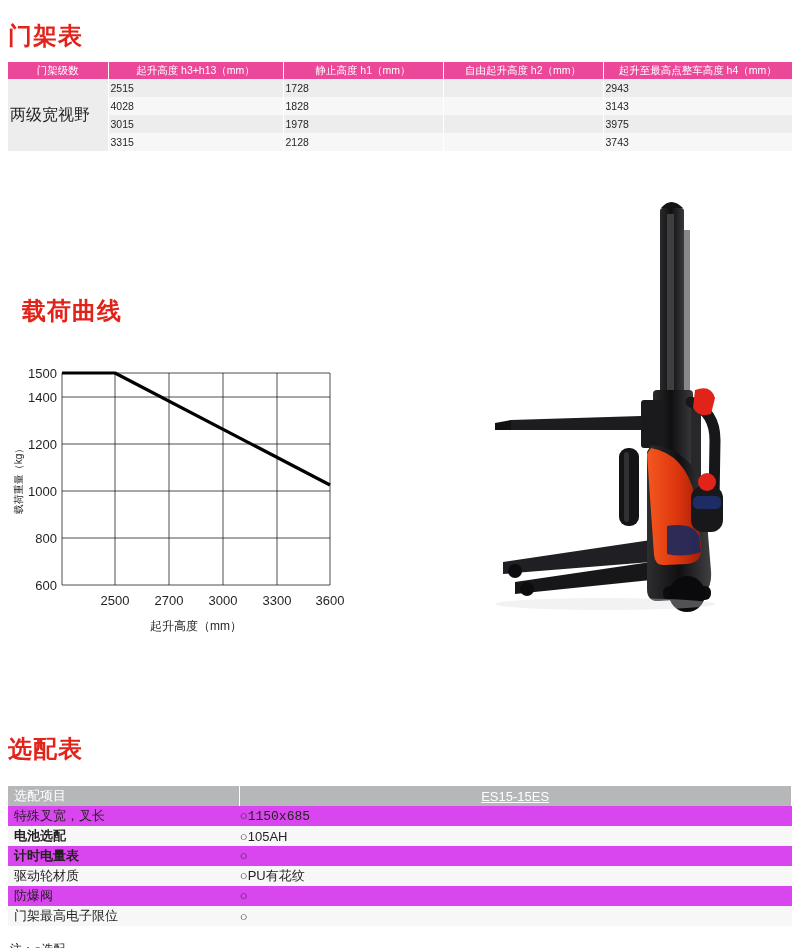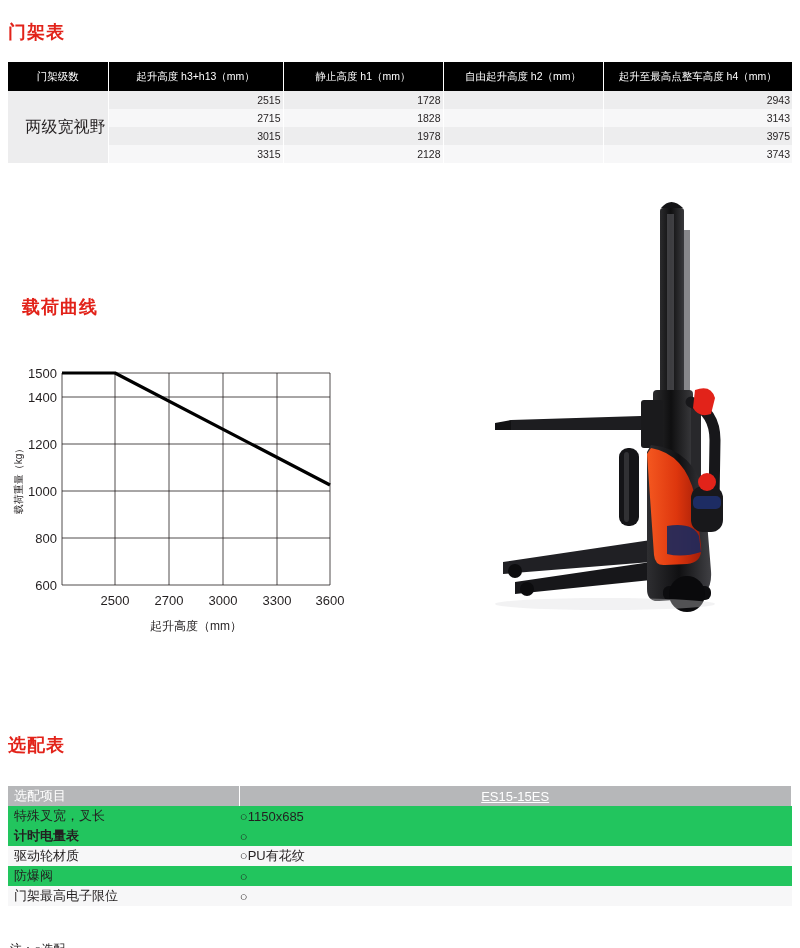--- a/index.html
+++ b/index.html
@@ -8,48 +8,48 @@
     width: 800px; height: 948px;
     background: #ffffff;
     font-family: "Liberation Sans", sans-serif;
     color: #231f20;
   }
   .page { position: relative; width: 800px; height: 948px; overflow: hidden; }
 
   
   .section-title {
     color: #e2231a;
-    font-size: 18px;
+    font-size: 24px;
     font-weight: bold;
     letter-spacing: 1px;
   }
   #mast-title { position: absolute; left: 8px; top: 20px; }
   #load-title { position: absolute; left: 22px; top: 295px; }
   #option-title { position: absolute; left: 8px; top: 733px; }
 
   
   #mast-table {
     position: absolute; left: 8px; top: 62px;
     width: 784px;
     border-collapse: collapse;
     font-size: 10.5px;
   }
   #mast-table th {
-    background: #000000;
+    background: #ec4899;
     color: #ffffff;
     font-weight: normal;
-    height: 29px;
+    height: 17px;
     text-align: center;
     border-right: 1px solid #ffffff;
     padding: 0 2px;
   }
   #mast-table th:last-child { border-right: none; }
   #mast-table td {
     height: 18px;
-    text-align: right;
+    text-align: left;
     border-right: 1px solid #ffffff;
     padding: 0 2px;
     color: #231f20;
   }
   #mast-table td:last-child { border-right: none; }
   #mast-table tr.odd td { background: #ededee; }
   #mast-table tr.even td { background: #f7f7f8; }
   #mast-table td.series {
     background: #f7f7f8;
     border-right: 1px solid #ffffff;
@@ -93,21 +93,21 @@
     padding-left: 6px;
     border-right: 1px solid #ffffff;
   }
   #option-table th.model-head { text-align: center; padding-left: 0; text-decoration: underline; }
   #option-table td {
     height: 17px;
     padding-left: 6px;
     color: #231f20;
   }
   #option-table td.val { text-align: left; padding-left: 0; }
-  #option-table tr.odd td { background: #22c55e; }
+  #option-table tr.odd td { background: #d946ef; font-family: Liberation Mono, monospace; }
   #option-table tr.even td { background: #f7f7f8; }
   #option-table td.bold { font-weight: bold; }
   .opt-col-name { width: 232px; }
   .opt-col-val { width: 552px; }
 
   #option-note {
     position: absolute; left: 10px; top: 941px;
     font-size: 12px; color: #231f20;
   }
 </style>
@@ -137,21 +137,21 @@
     </thead>
     <tbody>
       <tr class="odd">
         <td class="series" rowspan="4">两级宽视野</td>
         <td>2515</td>
         <td>1728</td>
         <td></td>
         <td>2943</td>
       </tr>
       <tr class="even">
-        <td>2715</td>
+        <td>4028</td>
         <td>1828</td>
         <td></td>
         <td>3143</td>
       </tr>
       <tr class="odd">
         <td>3015</td>
         <td>1978</td>
         <td></td>
         <td>3975</td>
       </tr>
@@ -279,20 +279,24 @@
       <tr>
         <th>选配项目</th>
         <th class="model-head">ES15-15ES</th>
       </tr>
     </thead>
     <tbody>
       <tr class="odd">
         <td>特殊叉宽，叉长</td>
         <td class="val">○1150x685</td>
       </tr>
+      <tr class="even">
+        <td class="bold">电池选配</td>
+        <td class="val">○105AH</td>
+      </tr>
       <tr class="odd">
         <td class="bold">计时电量表</td>
         <td class="val">○</td>
       </tr>
       <tr class="even">
         <td>驱动轮材质</td>
         <td class="val">○PU有花纹</td>
       </tr>
       <tr class="odd">
         <td>防爆阀</td>

